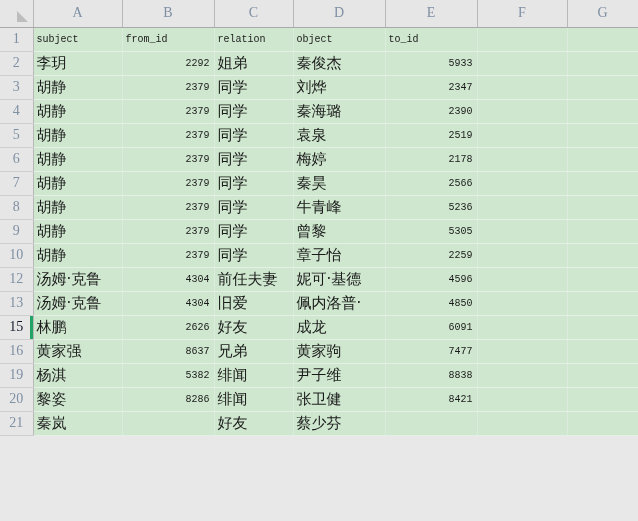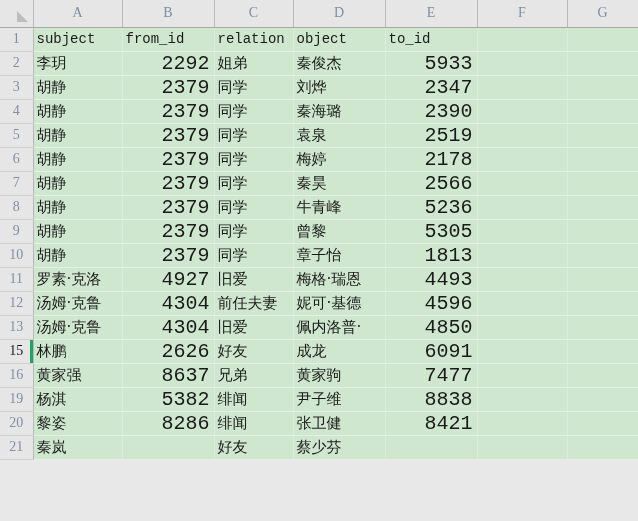--- a/index.html
+++ b/index.html
@@ -103,30 +103,30 @@
   td.cell.num {
     text-align: right;
     padding-right: 4px;
     font-size: 15px;
   }
   td.cell.txt {
     text-align: left;
   }
   td.cell.hdr {
     font-family: "Liberation Mono", "DejaVu Sans Mono", monospace;
-    font-size: 14px;
+    font-size: 10px;
     letter-spacing: 0px;
   }
   tr.datarow td.cell.txt {
     font-family: "DejaVu Sans", "Liberation Sans", sans-serif;
     font-size: 15px;
   }
   tr.datarow td.cell.num {
     font-family: "Liberation Mono", "DejaVu Sans Mono", monospace;
-    font-size: 20px;
+    font-size: 10px;
   }
 
   
   col.c-rh { width: 33px; }
   col.c-a  { width: 89px; }
   col.c-b  { width: 92px; }
   col.c-c  { width: 79px; }
   col.c-d  { width: 92px; }
   col.c-e  { width: 92px; }
   col.c-f  { width: 90px; }
@@ -251,31 +251,21 @@
           <td class="cell num">5305</td>
           <td class="cell txt overflowcell"></td>
           <td class="cell txt overflowcell"></td>
         </tr>
         <tr class="datarow">
           <td class="rowhead">10</td>
           <td class="cell txt overflowcell">胡静</td>
           <td class="cell num">2379</td>
           <td class="cell txt overflowcell">同学</td>
           <td class="cell txt overflowcell">章子怡</td>
-          <td class="cell num">1813</td>
-          <td class="cell txt overflowcell"></td>
-          <td class="cell txt overflowcell"></td>
-        </tr>
-        <tr class="datarow">
-          <td class="rowhead">11</td>
-          <td class="cell txt overflowcell">罗素·克洛</td>
-          <td class="cell num">4927</td>
-          <td class="cell txt overflowcell">旧爱</td>
-          <td class="cell txt overflowcell">梅格·瑞恩</td>
-          <td class="cell num">4493</td>
+          <td class="cell num">2259</td>
           <td class="cell txt overflowcell"></td>
           <td class="cell txt overflowcell"></td>
         </tr>
         <tr class="datarow">
           <td class="rowhead">12</td>
           <td class="cell txt overflowcell">汤姆·克鲁</td>
           <td class="cell num">4304</td>
           <td class="cell txt overflowcell">前任夫妻</td>
           <td class="cell txt overflowcell">妮可·基德</td>
           <td class="cell num">4596</td>

